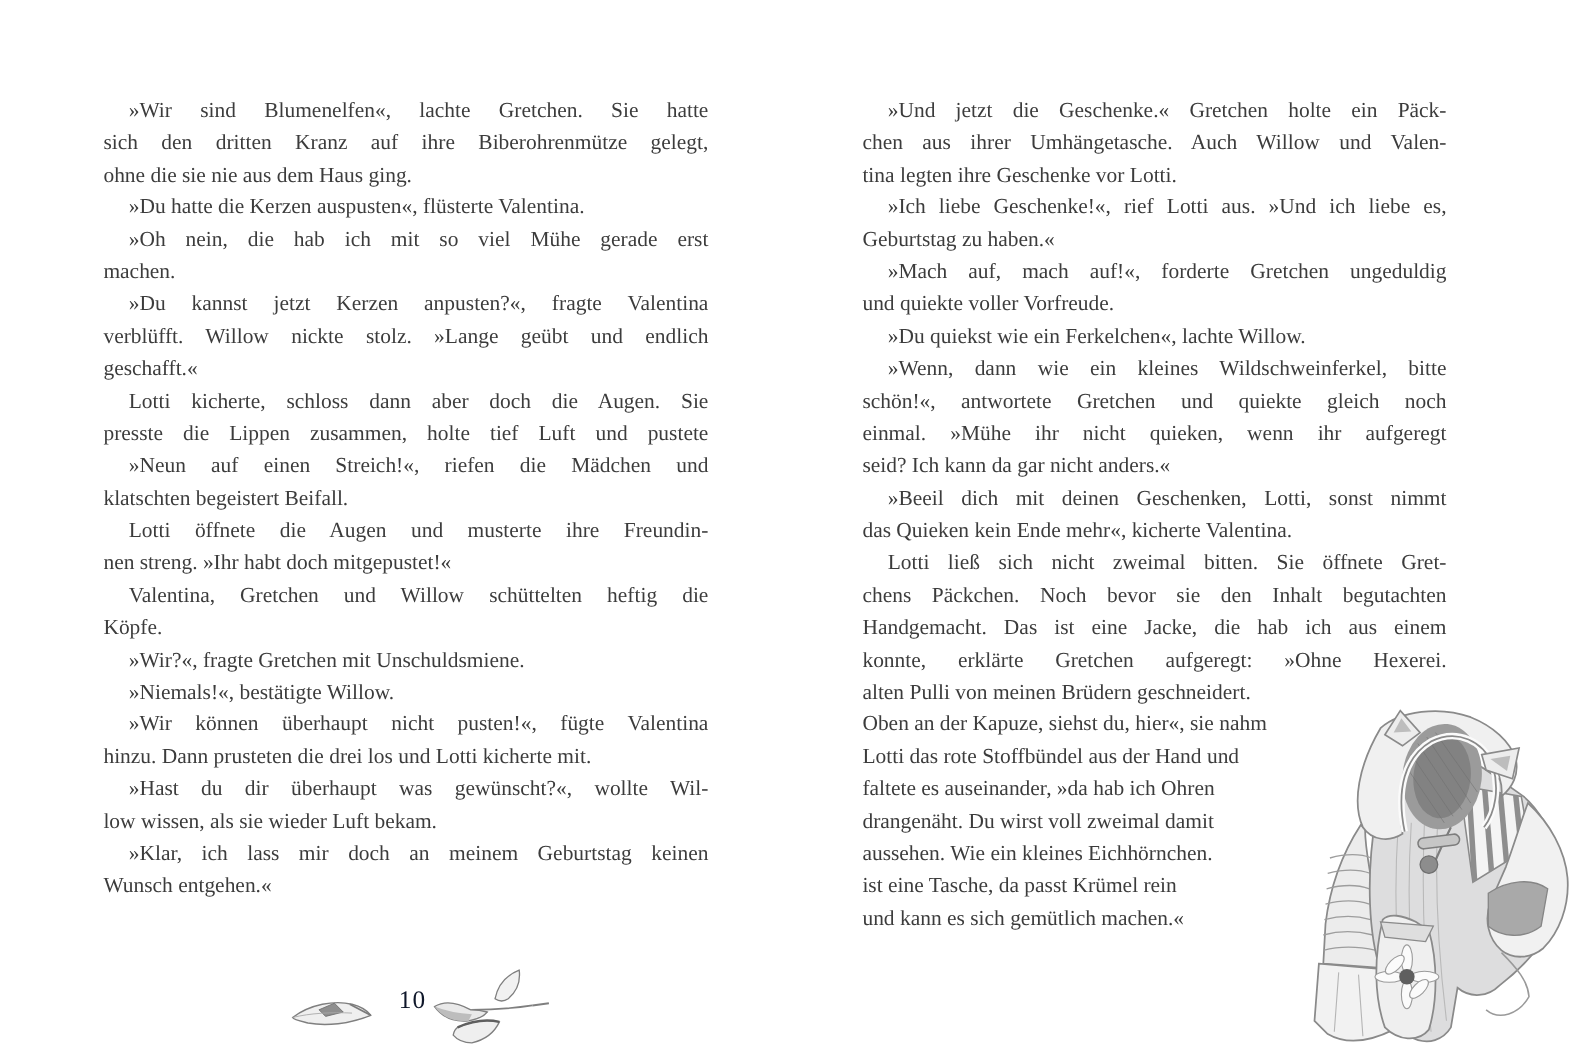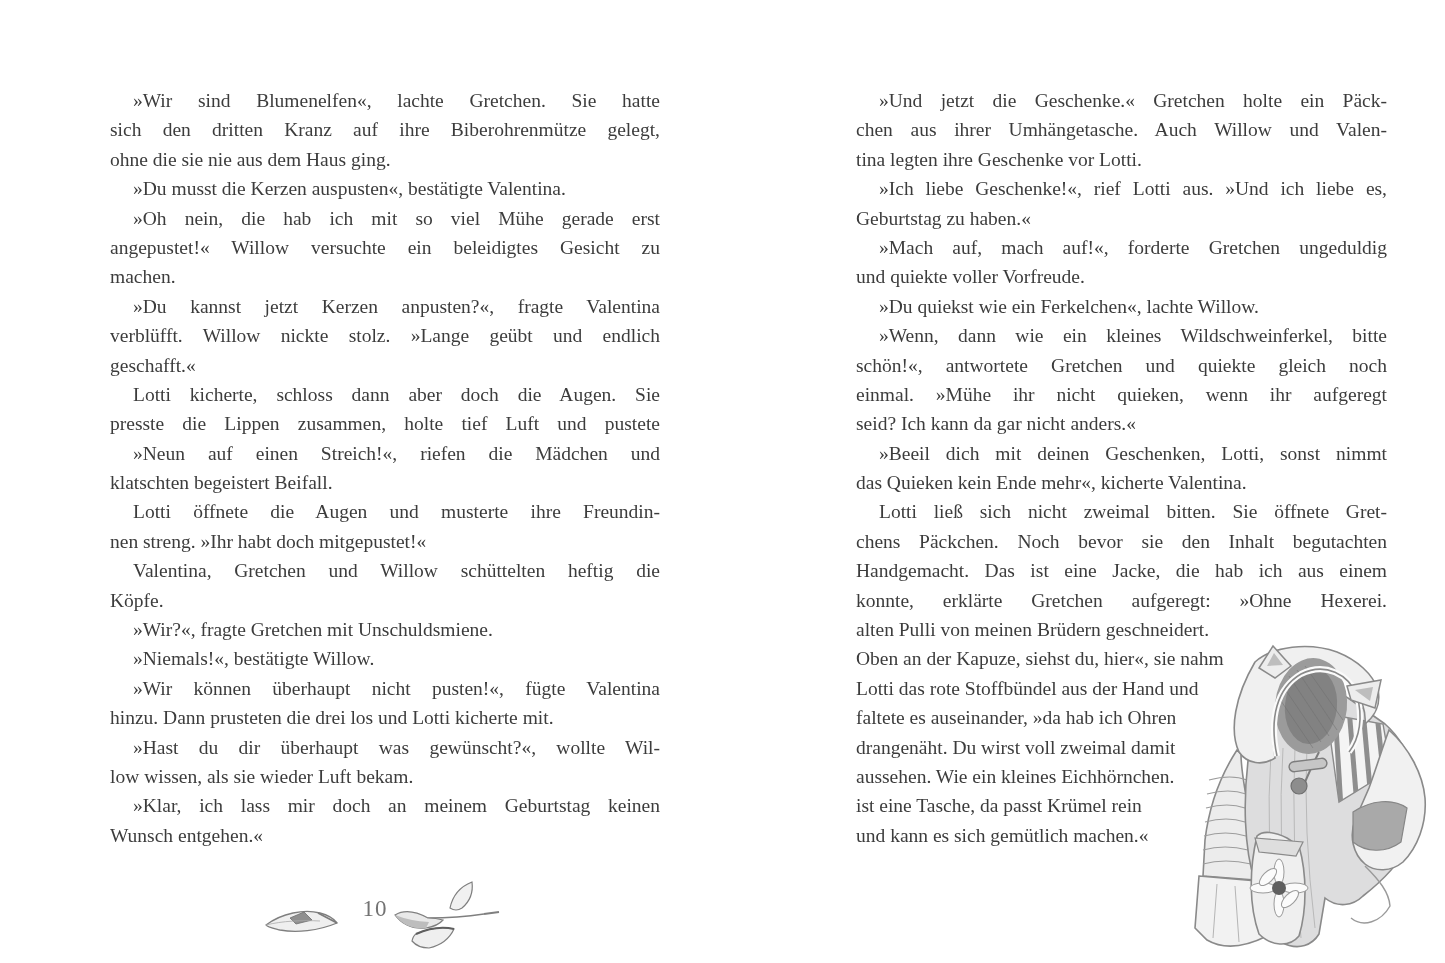--- a/index.html
+++ b/index.html
@@ -3,46 +3,45 @@
 <meta charset="utf-8">
 <style>
   html,body { margin:0; padding:0; background:#ffffff; }
   .spread {
     position:relative; width:1445px; height:963px;
     background:#ffffff; overflow:hidden;
     font-family:"Liberation Serif", serif;
     color:#3c3c3c;
   }
   .col { position:absolute; top:86px; font-size:19.5px; line-height:29.4px; }
-  .col.left  { left:110px; width:550px; }
-  .col.right { left:856px; width:531px; }
+  .col.left  { left:94px; width:550px; }
+  .col.right { left:784px; width:531px; }
   .line { height:29.4px; white-space:normal; }
   .line.just { text-align:justify; text-align-last:justify; text-justify:inter-word; }
   .line.ind  { text-indent:23px; }
   .pagenum {
     position:absolute; left:350px; top:896px; width:50px;
-    text-align:center; font-size:23px; color:#737373; letter-spacing:1px;
+    text-align:center; font-size:23px; color:#0f172a; letter-spacing:1px;
   }
   .leaf-left   { position:absolute; left:262px; top:897px; }
   .leaf-right  { position:absolute; left:388px; top:877px; }
   .jacket      { position:absolute; left:1193px; top:640px; }
   svg { display:block; }
 </style>
 </head>
 <body>
 
 <div class="spread">
 
   <div class="col left">
       <div class="line ind just">»Wir sind Blumenelfen«, lachte Gretchen. Sie hatte</div>
       <div class="line just">sich den dritten Kranz auf ihre Biberohrenmütze gelegt,</div>
       <div class="line">ohne die sie nie aus dem Haus ging.</div>
-      <div class="line ind">»Du musst die Kerzen auspusten«, bestätigte Valentina.</div>
+      <div class="line ind">»Du hatte die Kerzen auspusten«, flüsterte Valentina.</div>
       <div class="line ind just">»Oh nein, die hab ich mit so viel Mühe gerade erst</div>
-      <div class="line just">angepustet!« Willow versuchte ein beleidigtes Gesicht zu</div>
       <div class="line">machen.</div>
       <div class="line ind just">»Du kannst jetzt Kerzen anpusten?«, fragte Valentina</div>
       <div class="line just">verblüfft. Willow nickte stolz. »Lange geübt und endlich</div>
       <div class="line">geschafft.«</div>
       <div class="line ind just">Lotti kicherte, schloss dann aber doch die Augen. Sie</div>
       <div class="line just">presste die Lippen zusammen, holte tief Luft und pustete</div>
       <div class="line ind just">»Neun auf einen Streich!«, riefen die Mädchen und</div>
       <div class="line">klatschten begeistert Beifall.</div>
       <div class="line ind just">Lotti öffnete die Augen und musterte ihre Freundin-</div>
       <div class="line">nen streng. »Ihr habt doch mitgepustet!«</div>

